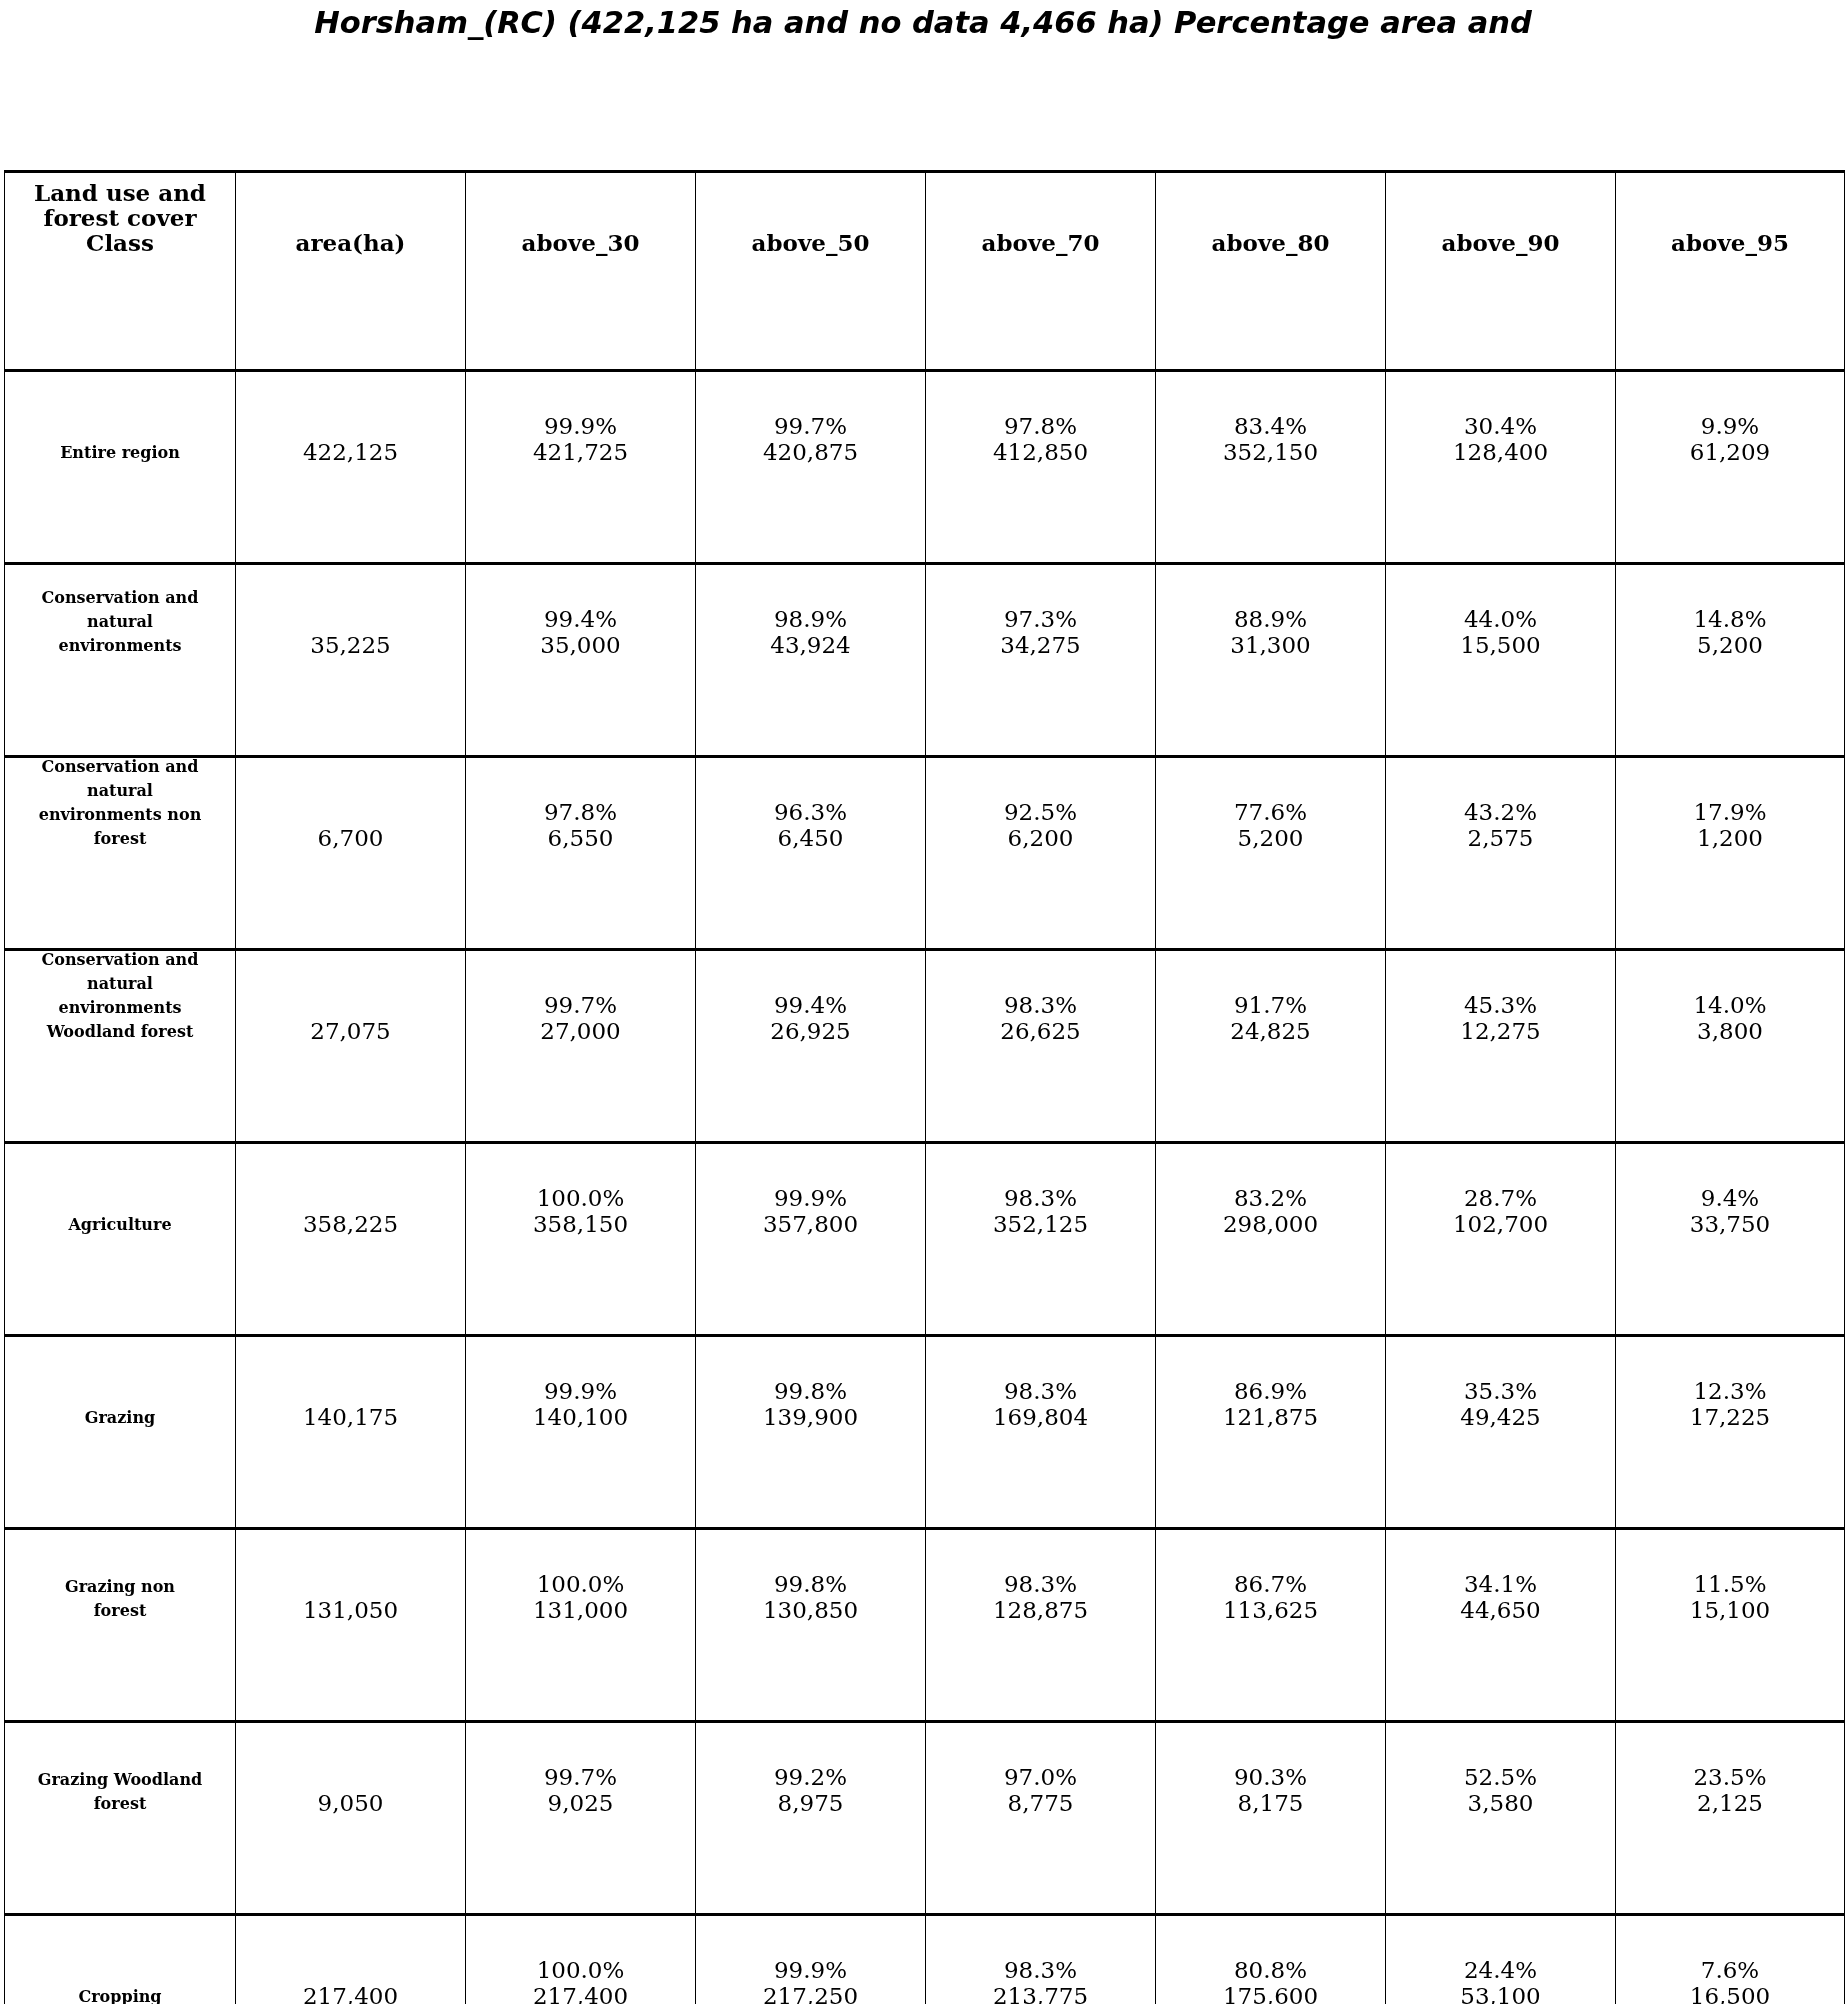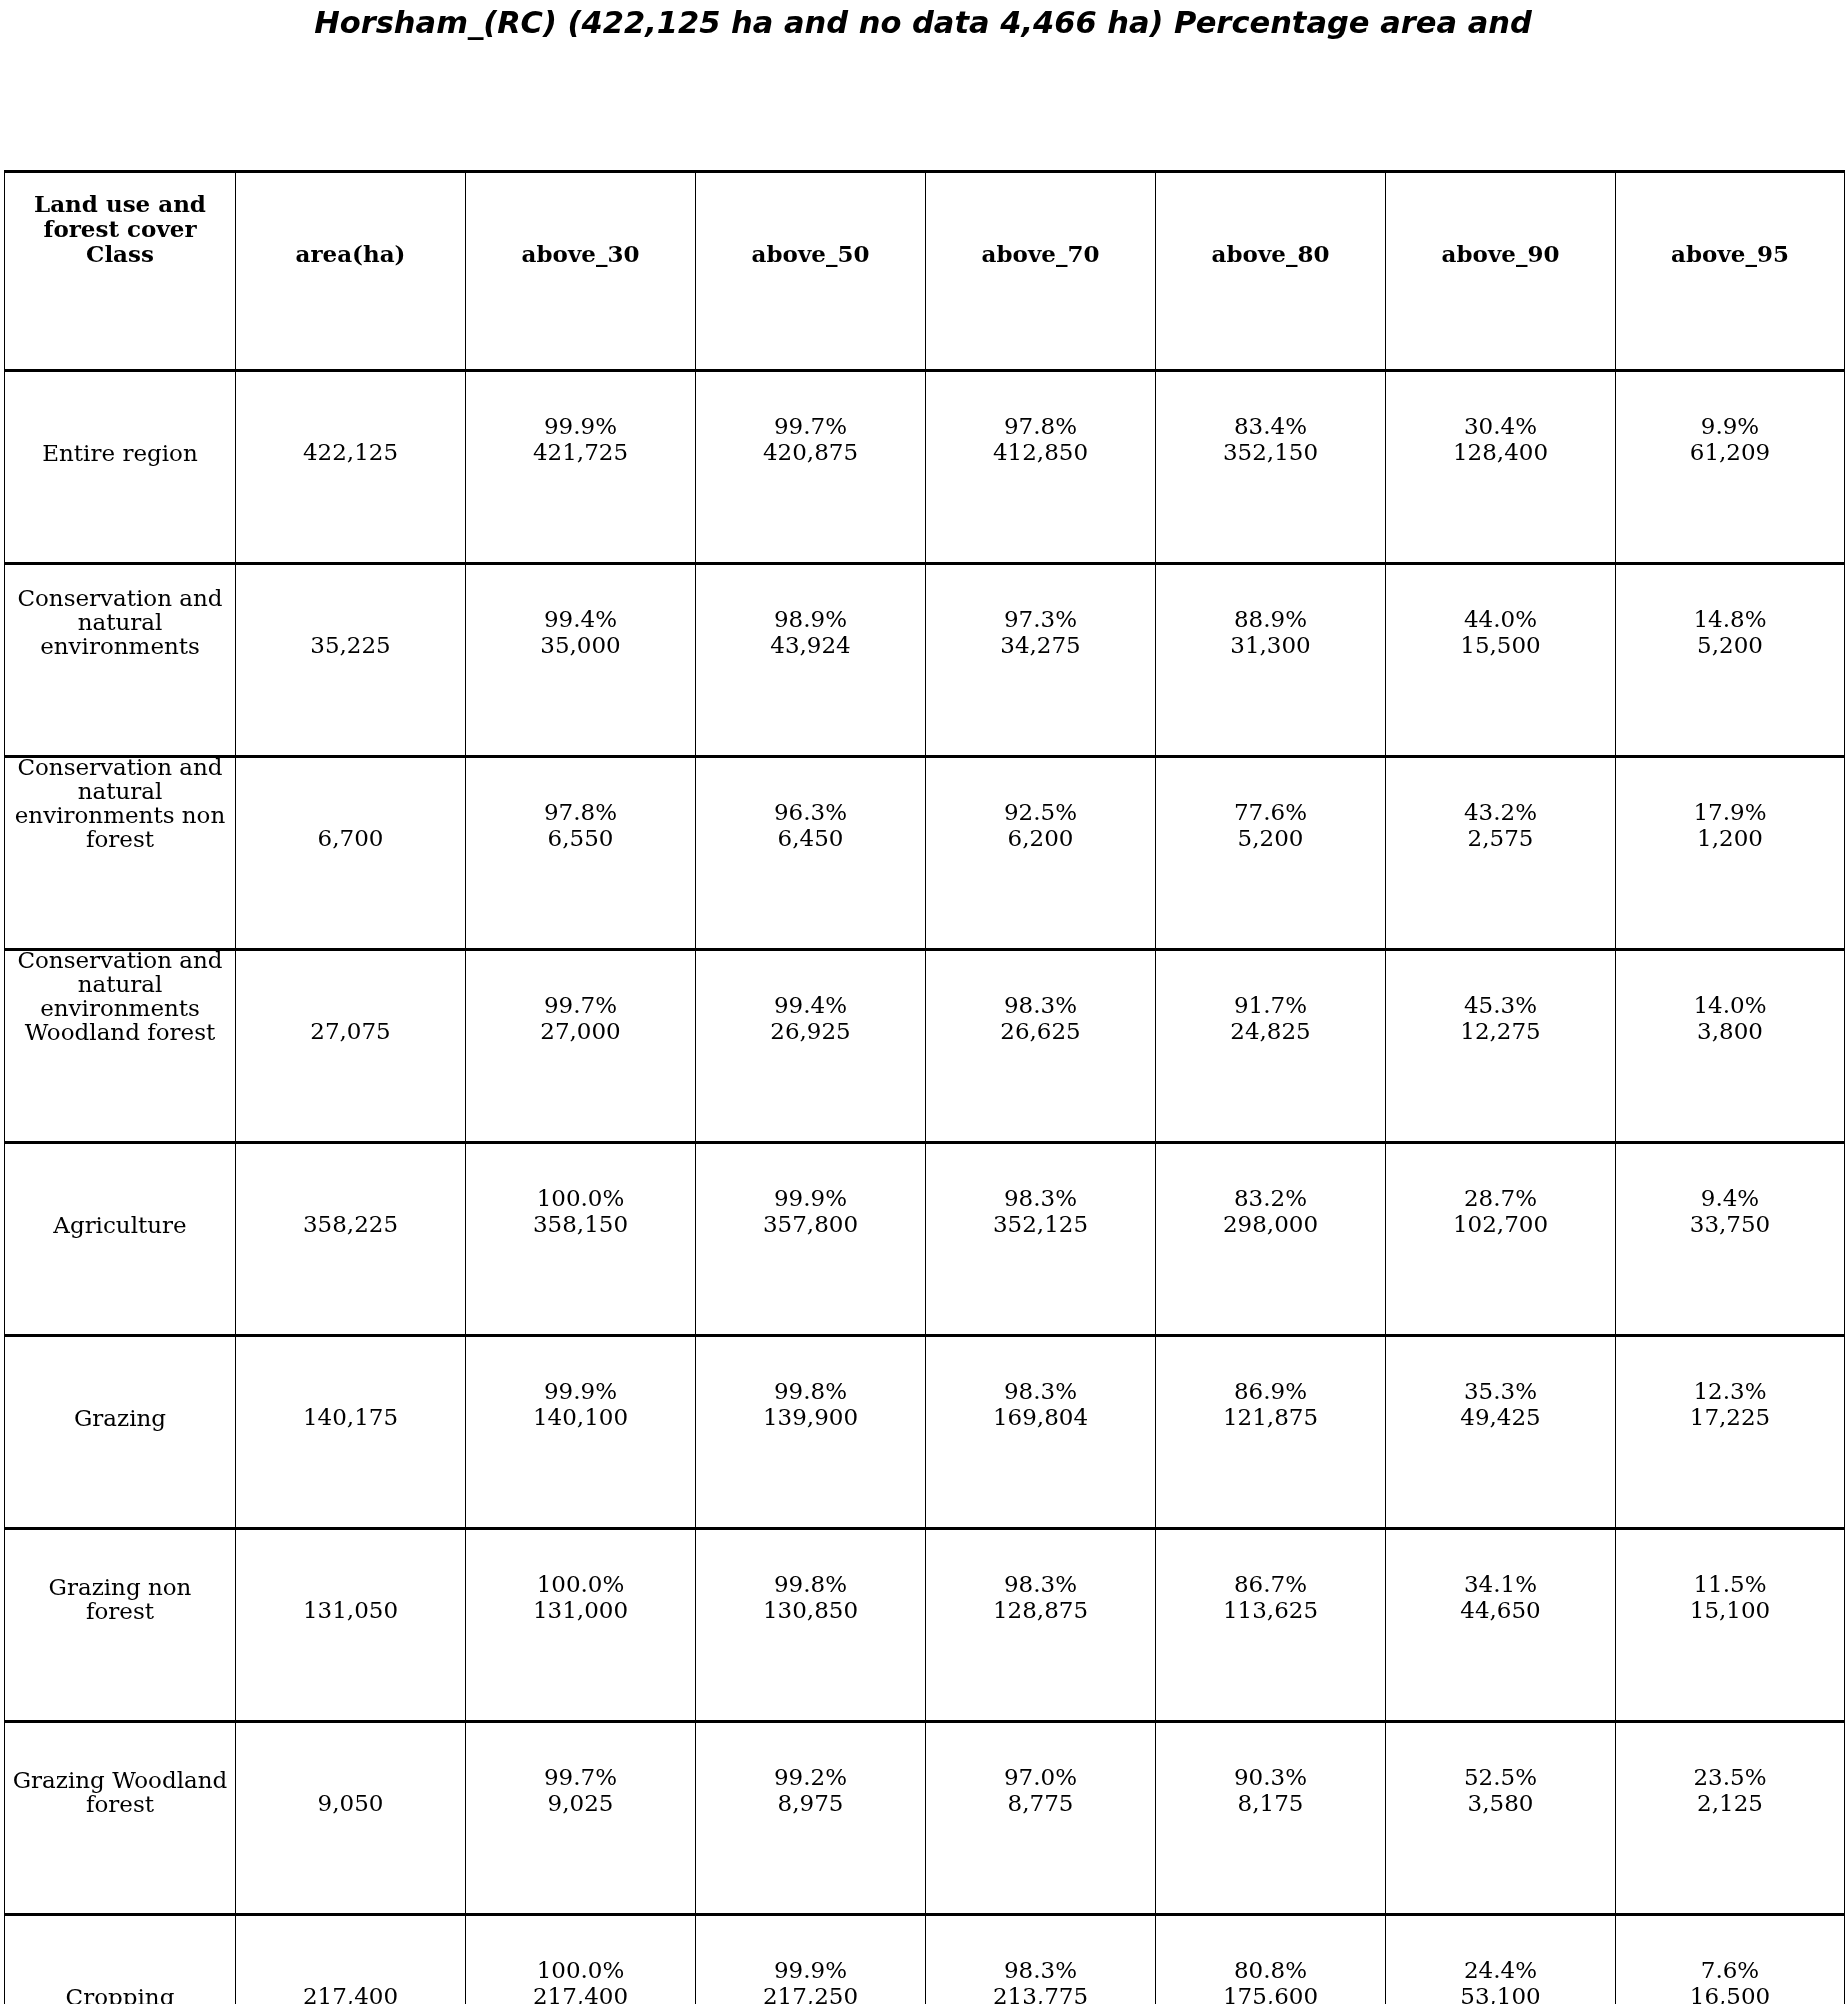--- a/index.html
+++ b/index.html
@@ -9,24 +9,24 @@
   .title{position:absolute;top:2.4px;left:0;width:100%;text-align:center;
          font-family:"DejaVu Sans",sans-serif;font-weight:bold;font-size:30.5px;line-height:42px;font-style:italic;}
 
   
   table.main{position:absolute;left:4px;top:170px;width:1838px;border-collapse:collapse;table-layout:fixed;}
   table.main th,table.main td{border-left:1.2px solid #000;border-right:1.2px solid #000;
          border-top:3.6px solid #000;border-bottom:3.6px solid #000;padding:0;position:relative;}
   table.main thead tr{height:199px;}
   table.main tbody tr{height:193px;}
   .blk{position:absolute;left:1.6px;right:1.6px;text-align:center;}
-  thead .blk{bottom:103px;margin-top:32px;}
+  thead .blk{bottom:114px;margin-top:32px;}
   tbody .blk{bottom:97px;}
   .hdr{font-weight:bold;font-size:23px;line-height:25px;}
-  .clab{font-weight:normal;font-size:23px;line-height:24px;}
+  .clab{font-weight:bold;font-size:16px;line-height:24px;}
   .num{font-size:23px;line-height:26px;}
 </style>
 </head>
 <body>
 
 <div class="title">
   <div>Horsham_(RC) (422,125 ha and no data 4,466 ha) Percentage area and</div>
 </div>
 
 <table class="main">

